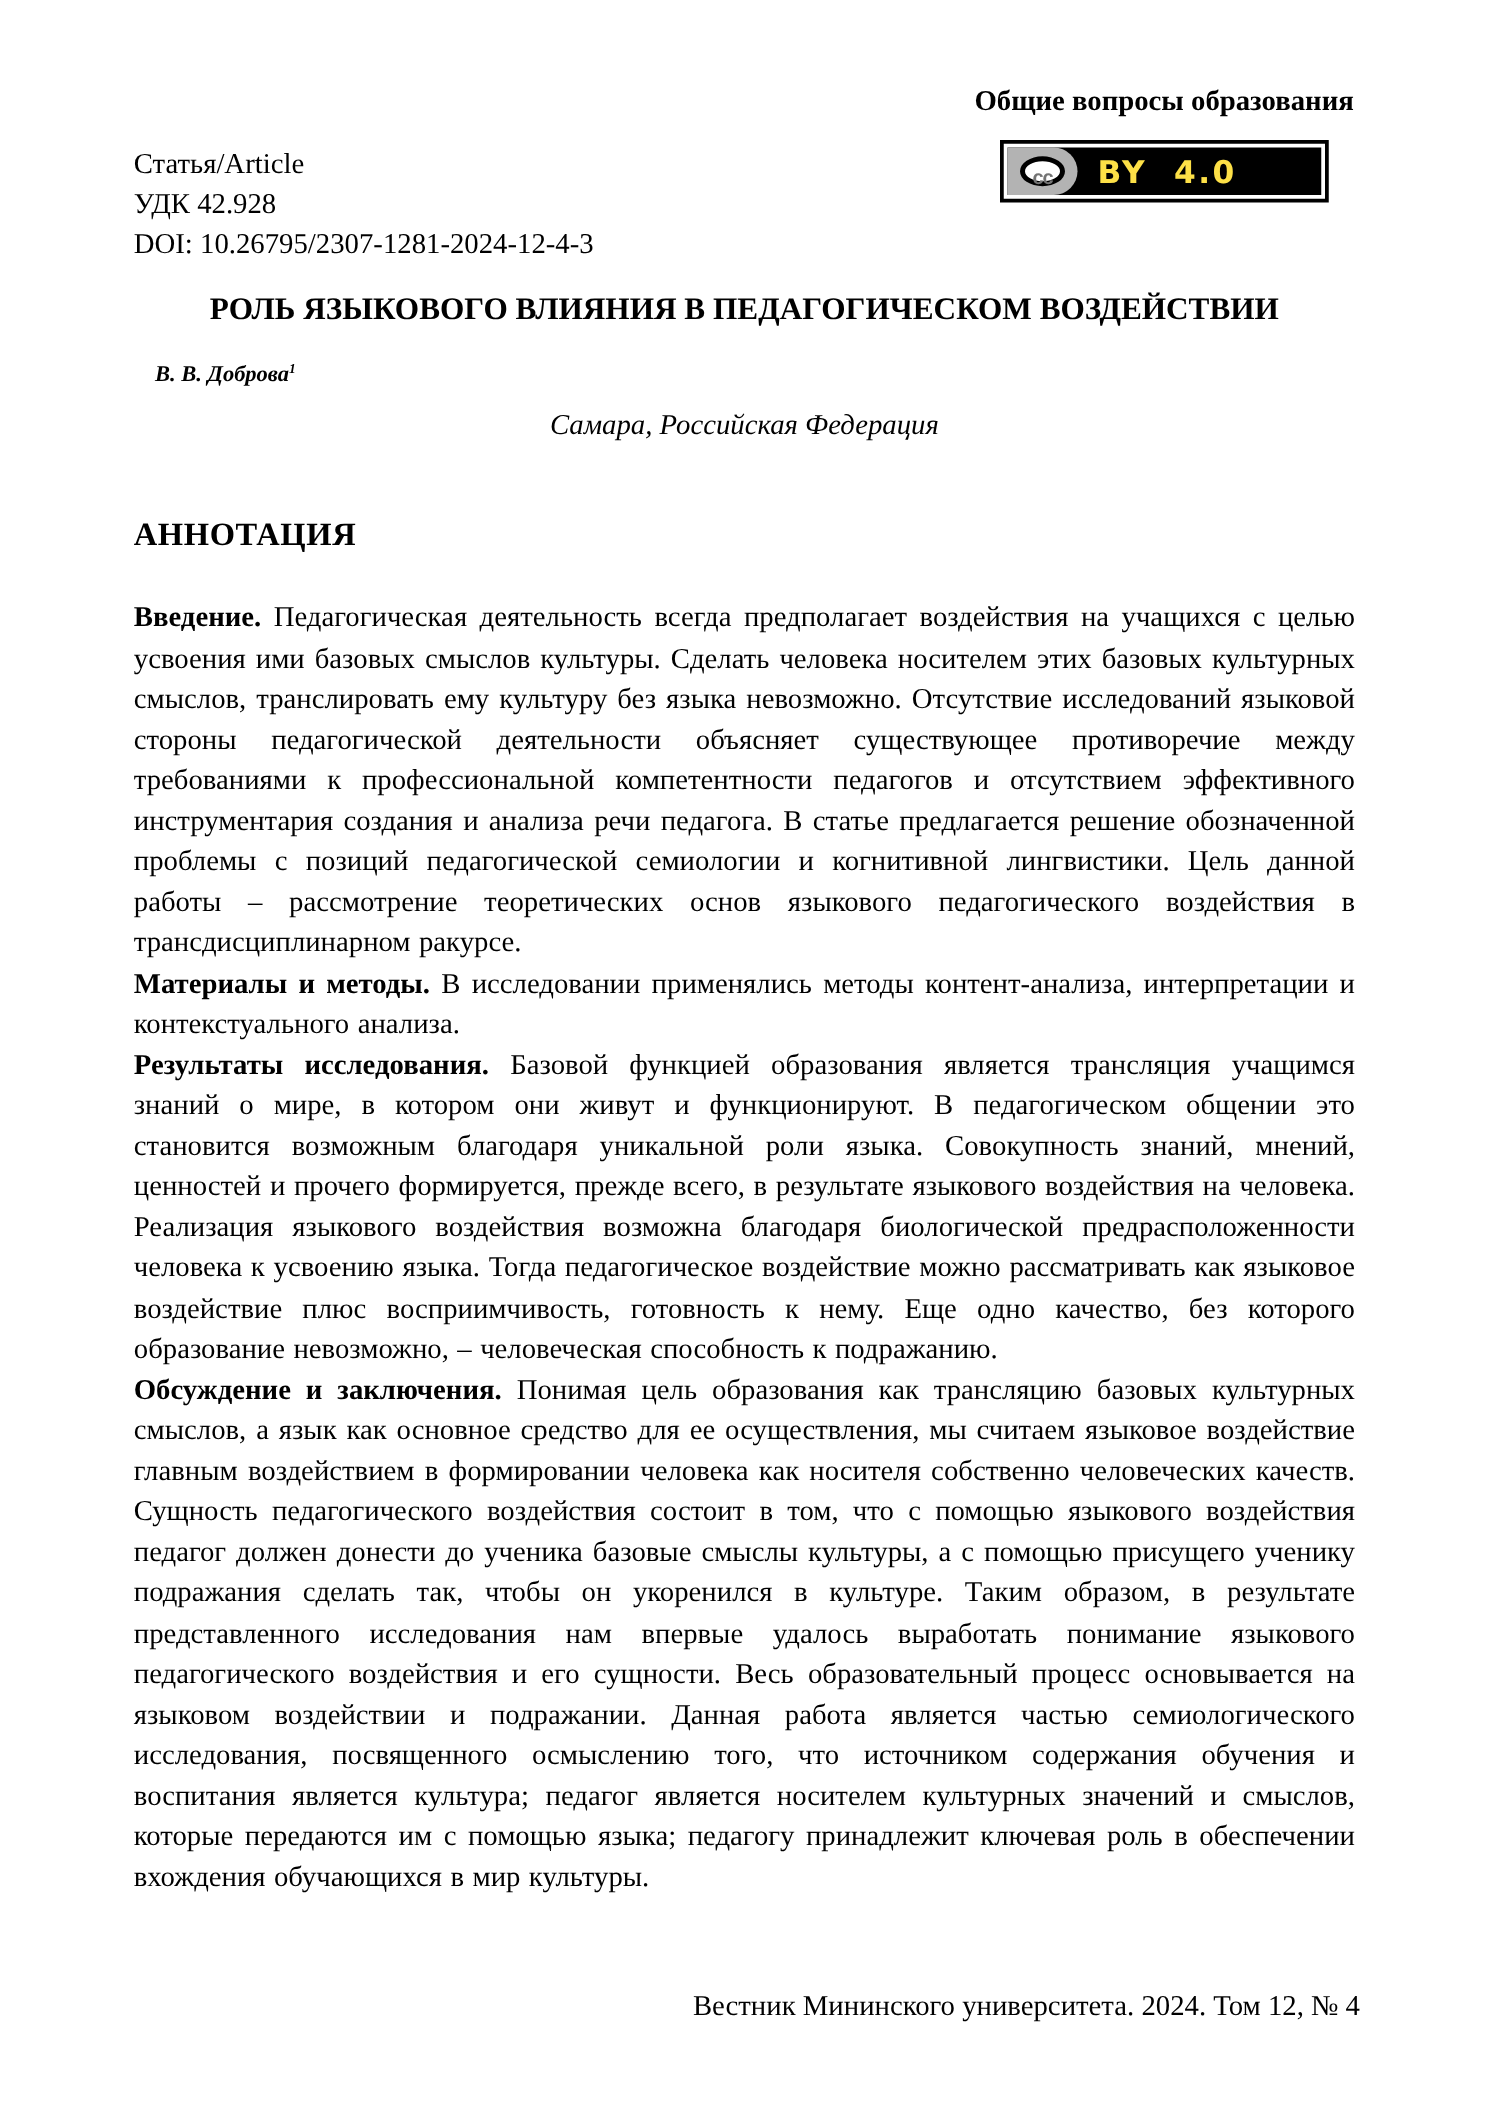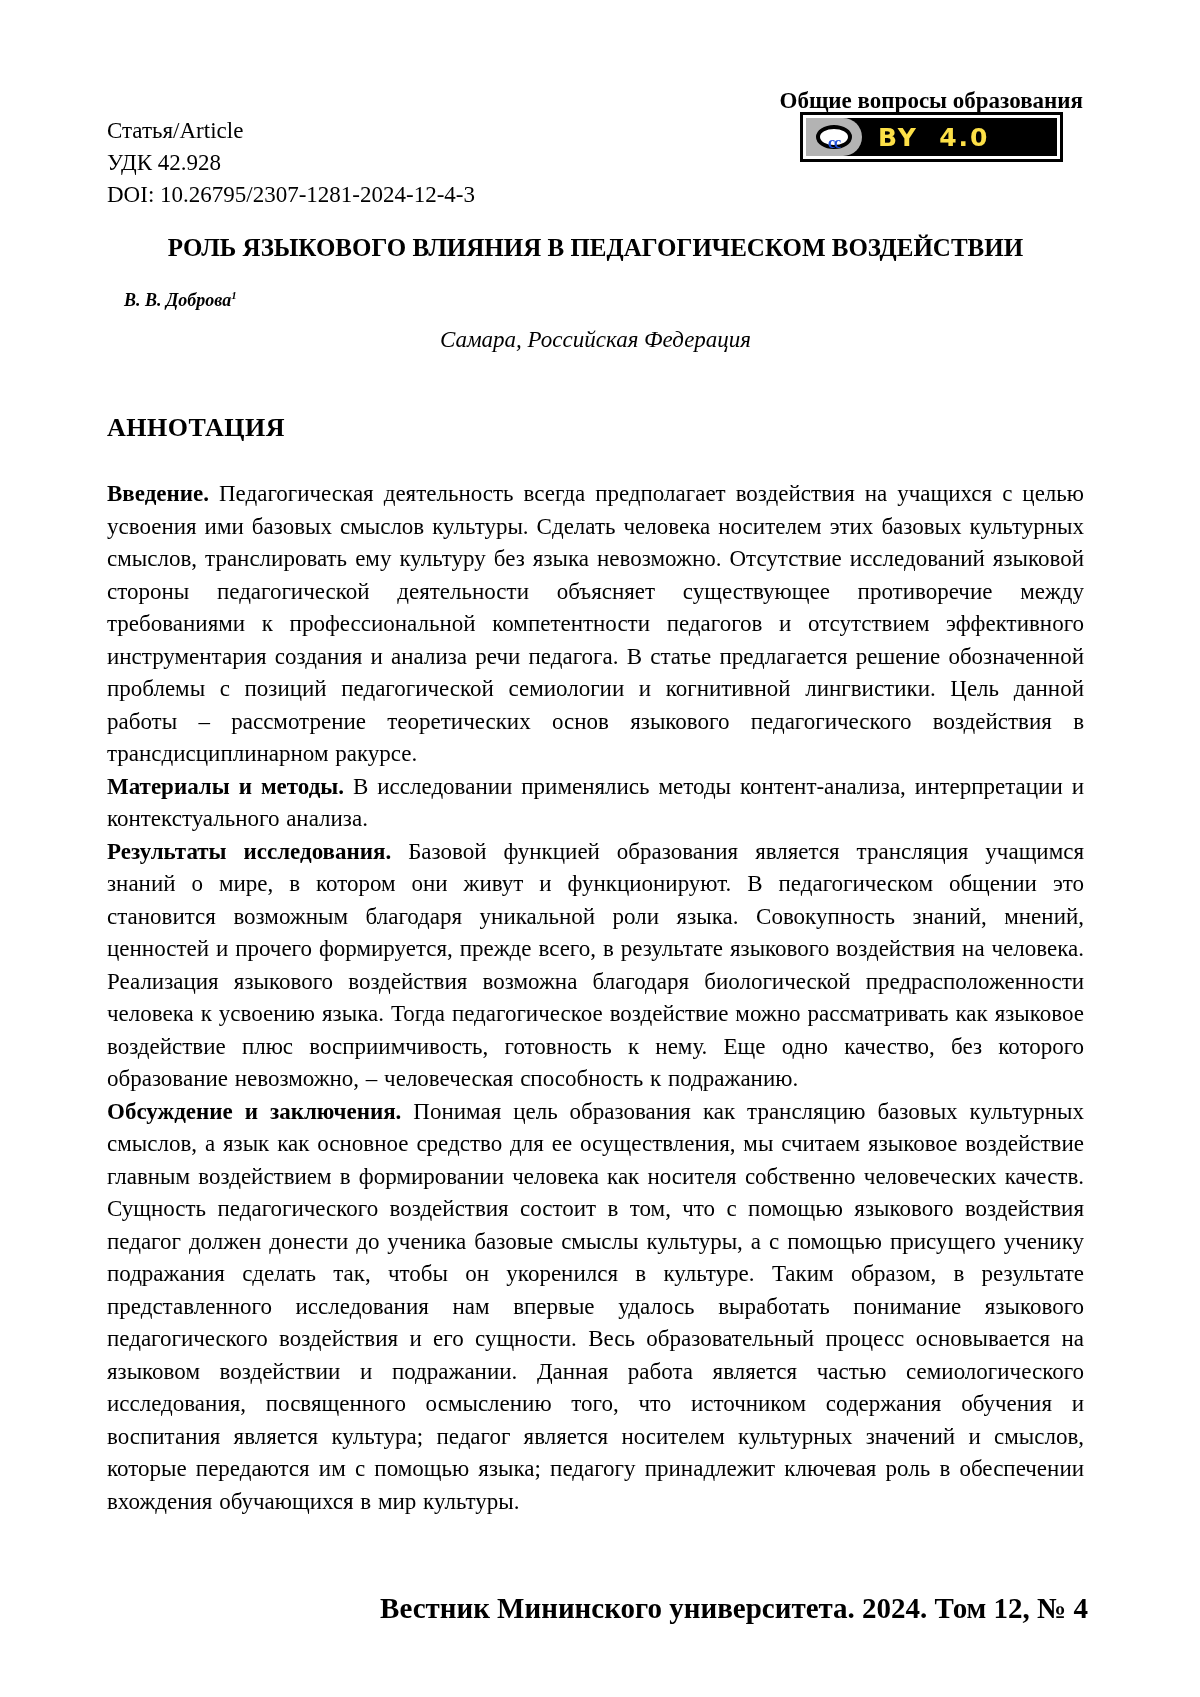--- a/index.html
+++ b/index.html
@@ -13,21 +13,20 @@
     overflow: hidden;
   }
 
   .journal-section {
     position: absolute;
     top: 68px;
     right: 117px;
     font-size: 23px;
     font-weight: bold;
     white-space: nowrap;
-    margin-top: 20px;
   }
 
   .meta {
     position: absolute;
     left: 107px;
     top: 115px;
     font-size: 23px;
     line-height: 32px;
   }
 
@@ -60,22 +59,22 @@
     justify-content: center;
     flex: 0 0 auto;
   }
   .cc-circle {
     width: 36px;
     height: 24px;
     box-sizing: border-box;
     background: #ffffff;
     border: 4px solid #000000;
     border-radius: 50%;
-    color: #1d4ed8;
-    font-family: Liberation Serif, serif;
+    color: #737373;
+    font-family: Liberation Sans, sans-serif;
     font-weight: bold;
     font-size: 16px;
     line-height: 28px;
     text-align: center;
     letter-spacing: -1px;
   }
   .cc-label {
     color: #fde047;
     font-family: "DejaVu Sans", sans-serif;
     font-weight: bold;
@@ -138,22 +137,22 @@
     line-height: 32.5px;
     text-align: justify;
     word-spacing: 1px;
   }
   .abstract-body p { margin: 0; }
 
   .footer {
     position: absolute;
     top: 1592px;
     right: 112px;
-    font-size: 29px;
-    font-weight: bold;
+    font-size: 23px;
+    font-weight: normal;
     white-space: nowrap;
   }
 </style>
 </head>
 <body>
 
 <div class="page">
 
   <div class="journal-section">Общие вопросы образования</div>
 

